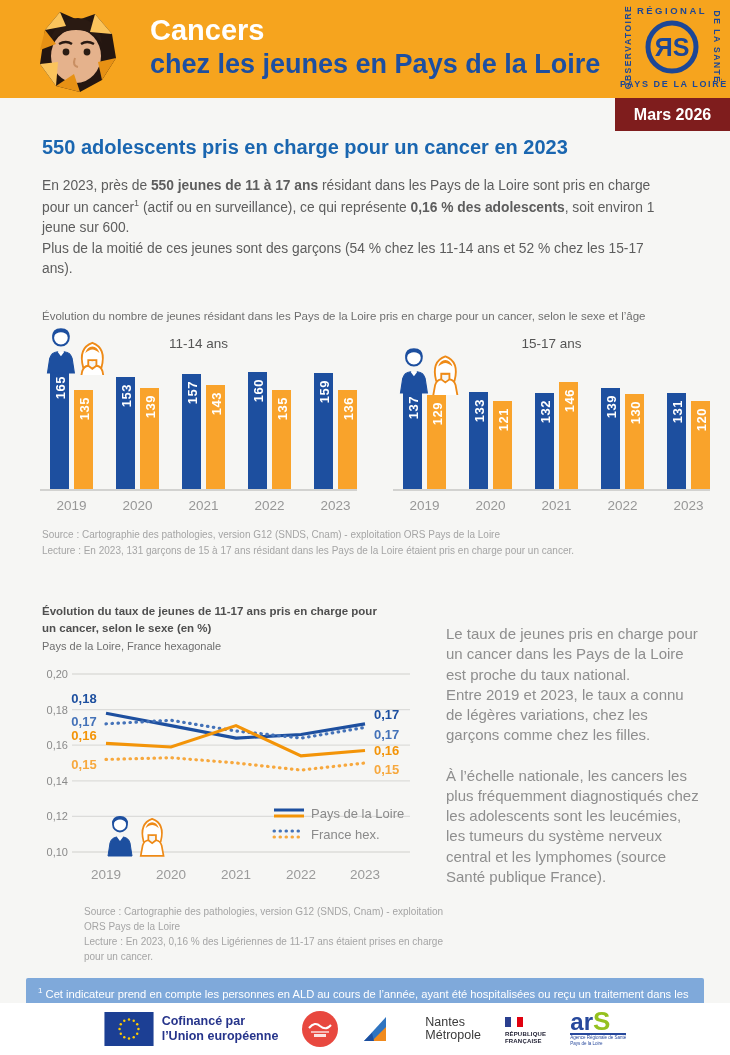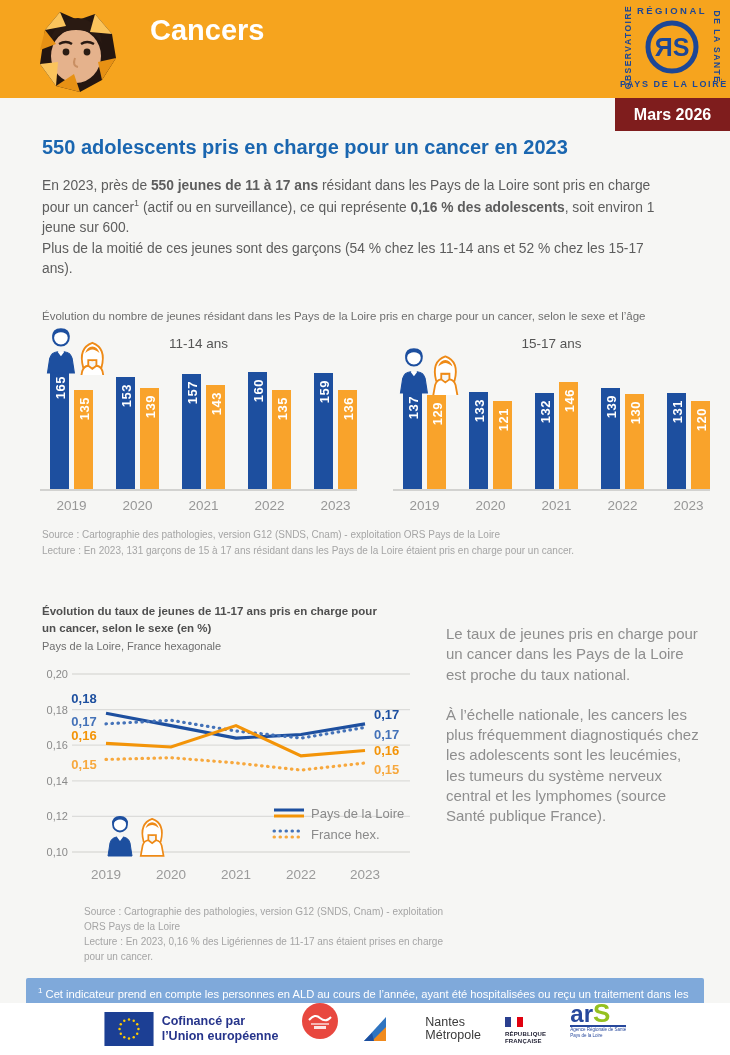--- a/index.html
+++ b/index.html
@@ -51,21 +51,21 @@
   .line-right .blk.gap { margin-top:20px; }
   .line-source { margin:4px 42px 0; width:372px; color:#a5a5a5; font-size:10px; line-height:1.5; }
 
   
   .footnote { margin:14px 26px 0; background:#7fa9da; color:#ffffff; font-size:11.2px; line-height:1.34;
               padding:8px 12px 9px; border-radius:2px; }
   .footnote sup { font-size:8px; }
 
   
   .footer { position:absolute; left:0; right:0; bottom:0; height:52px; background:#ffffff;
-            display:flex; justify-content:center; gap:24px; }
+            display:flex; align-items:center; justify-content:center; gap:24px; }
   .logo-item { display:flex; align-items:center; gap:8px; }
   .eu-text { color:#26348b; font-weight:700; font-size:12.5px; line-height:1.2; }
   .region-text { color:#2d3a8c; font-size:10.5px; line-height:1.1; }
   .region-text .b { font-weight:700; font-size:11px; letter-spacing:.3px; }
   .nantes-text { color:#3a3a3a; font-size:12.5px; line-height:1.05;margin-left:25px; }
   .rf-text { color:#1a1a2e; font-weight:700; font-size:6px; line-height:1.2; letter-spacing:.2px; }
   .ars-wordmark { line-height:.8; }
   .ars-ar { color:#27489c; font-weight:700; font-size:24px; }
   .ars-s { color:#95c11f; font-weight:700; font-size:26px; }
   .ars-sub { color:#27489c; font-size:4.5px; line-height:1.3; border-top:2px solid #27489c; margin-top:1px; }
@@ -88,20 +88,21 @@
       <path d="M75,58 Q72,66 78,67" stroke="#c98f63" stroke-width="2" fill="none"></path>
       <polygon points="45,30 66,26 60,12" fill="#fbc45c"></polygon>
       <polygon points="95,14 90,32 112,34" fill="#fbc45c"></polygon>
       <polygon points="116,58 98,62 102,80" fill="#e79114"></polygon>
       <polygon points="40,64 58,62 56,86" fill="#fbc45c"></polygon>
       <polygon points="80,92 74,74 56,86" fill="#e79114"></polygon>
       <polygon points="45,30 56,44 40,50" fill="#e79114"></polygon>
     </svg>
     <div class="header-titles">
       <div class="title1">Cancers</div>
+      <div class="title2">chez les jeunes en Pays de la Loire</div>
     </div>
     <svg class="ors-logo" viewBox="0 0 112 94">
       <circle cx="58" cy="45" r="24" fill="none" stroke="#1d4796" stroke-width="5"></circle>
       <text x="58" y="54" text-anchor="middle" font-size="25" font-weight="700" fill="#1d4796">ЯS</text>
       <text x="58" y="12" text-anchor="middle" font-size="9.5" font-weight="700" letter-spacing="2.5" fill="#1d4796">RÉGIONAL</text>
       <text x="17" y="45" text-anchor="middle" font-size="8.5" font-weight="700" letter-spacing="1.5" fill="#1d4796" transform="rotate(-90 17 45)">OBSERVATOIRE</text>
       <text x="100" y="45" text-anchor="middle" font-size="8.5" font-weight="700" letter-spacing="1.5" fill="#1d4796" transform="rotate(90 100 45)">DE LA SANTÉ</text>
       <text x="60" y="85" text-anchor="middle" font-size="9" font-weight="700" letter-spacing="1.6" fill="#1d4796">PAYS DE LA LOIRE</text>
     </svg>
   </div>
@@ -308,20 +309,21 @@
               <path d="M5,42 L7,31 Q8.5,26 13,25.5 L17,28.5 L21,25.5 Q25.5,26 27,31 L29,42 Z" fill="#fff" stroke="#ee8a17" stroke-width="1.8"></path>
             </g>
           </svg></div>
       <div class="line-source">
         <div>Source : Cartographie des pathologies, version G12 (SNDS, Cnam) - exploitation ORS Pays de la Loire</div>
         <div>Lecture : En 2023, 0,16 % des Ligériennes de 11-17 ans étaient prises en charge pour un cancer.</div>
       </div>
     </div>
     <div class="line-right">
       <p class="blk">Le taux de jeunes pris en charge pour un cancer dans les Pays de la Loire est proche du taux national.</p>
+      <p class="blk">Entre 2019 et 2023, le taux a connu de légères variations, chez les garçons comme chez les filles.</p>
       <p class="blk gap">À l’échelle nationale, les cancers les plus fréquemment diagnostiqués chez les adolescents sont les leucémies, les tumeurs du système nerveux central et les lymphomes (source Santé publique France).</p>
     </div>
   </div>
 
   <div class="footnote">
     <sup>1</sup><span> Cet indicateur prend en compte les personnes en ALD au cours de l’année, ayant été hospitalisées ou reçu un traitement dans les 5 dernières années pour un cancer. Sont considérés les cancers actifs (en phase active de traitement) et les cancers en surveillance. Une personne est considérée comme ayant un cancer actif si elle a une ALD pour ce cancer, a été hospitalisée en lien avec ce cancer ou a reçu au moins 3 délivrances d'anticancéreux spécifiques au cancer dans les deux dernières années. Les cancers (actifs ou en surveillance) et les cancers actifs sont repérés dans un premier temps, puis les cancers en surveillance sont déduits des deux premiers.</span>
   </div>
 
   <div class="footer">
     <div class="logo-item">

